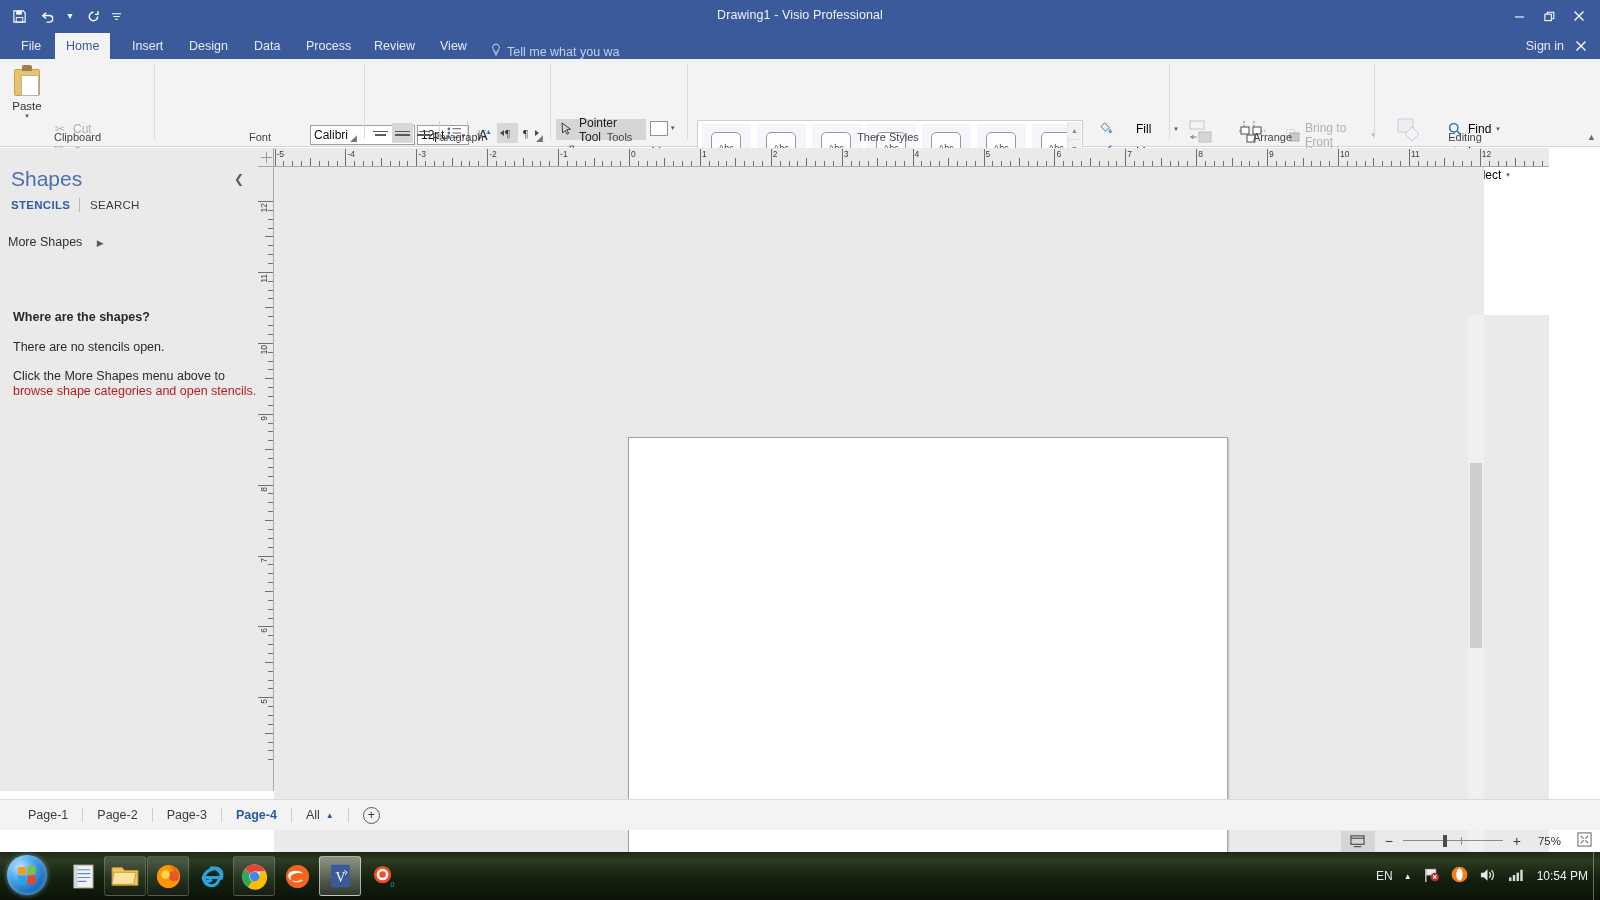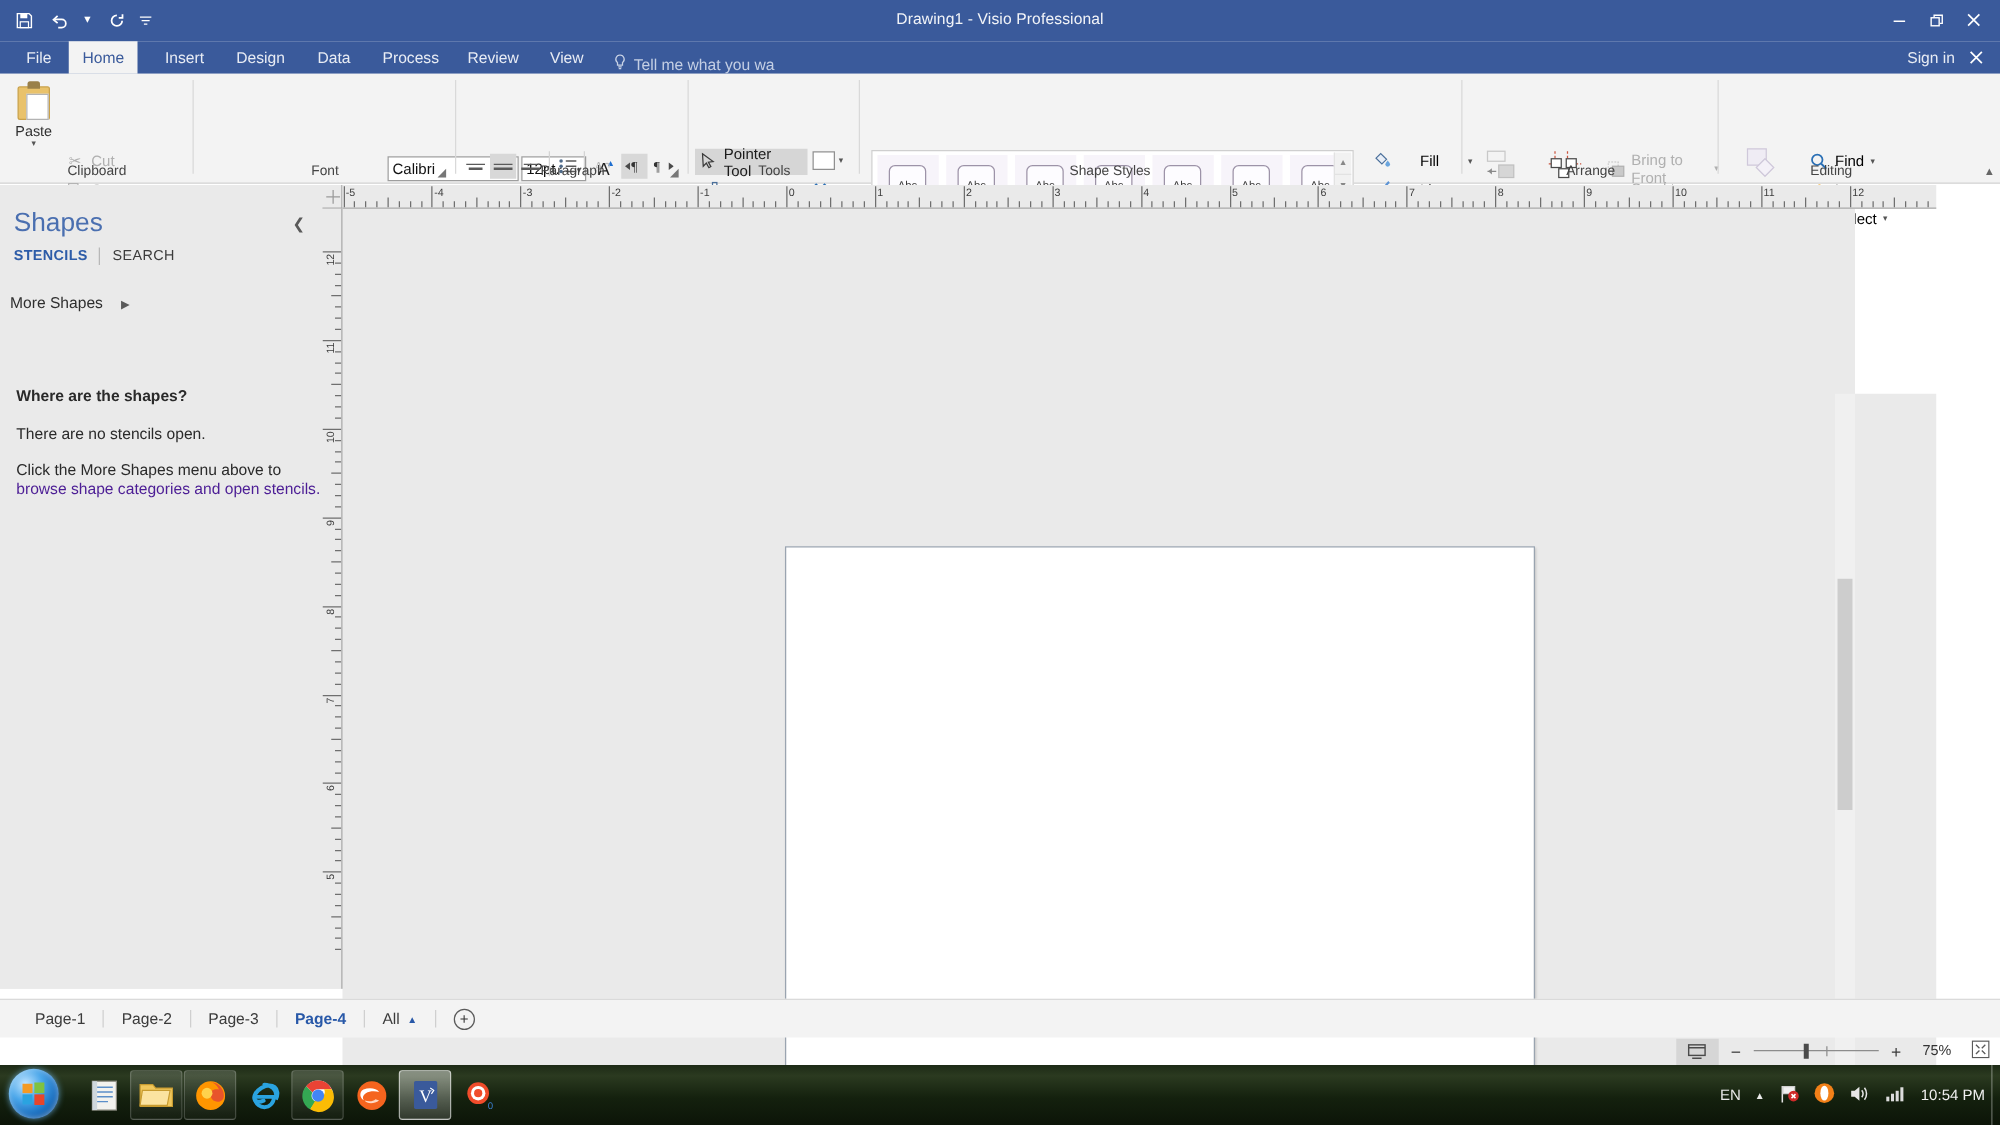--- a/index.html
+++ b/index.html
@@ -555,21 +555,21 @@
       <div class="fle-row" style="left:410px; top:107px; color:#b0b0b0;">
         <span>
           <svg width="15" height="14" viewBox="0 0 16 15">
               <rect x="2" y="4" width="10" height="7" rx="2" fill="#ededed" stroke="#c2c2c2"></rect>
               <path d="M4 11h9l1.5 2H5.5z" fill="#dcdcdc"></path>
             </svg>
         </span>
         <span>Effects</span>
         <span style="font-size:7px; color:#b0b0b0;">▾</span>
       </div>
-      <div class="glabel" style="width:400px; left:0;">Shape Styles</div>
+      <div class="glabel" style="width:400px; left:0;">There Styles</div>
       <div class="gsep" style="right:0;"></div>
     </div>
 
     <div class="rgroup" style="left:1375px; width:200px;">
       <div style="position:absolute; left:8px; top:58px; width:56px; text-align:center; color:#b0b0b0;">
         <span>
           <svg width="34" height="28" viewBox="0 0 34 28">
               <path d="M4 2h15v13H4z" fill="#efecf4" stroke="#cfc8da"></path>
               <path d="M18 10l7 7-7 7-7-7z" fill="#f4f1f8" stroke="#cfc8da"></path>
             </svg>
@@ -685,21 +685,21 @@
       <div style="position:absolute; left:11px; top:51px; font-size:11.5px; font-weight:bold; color:#2d5ca8; letter-spacing:.3px;">STENCILS</div>
       <div style="position:absolute; left:79px; top:50px; width:1px; height:14px; background:#b8b8b8;"></div>
       <div style="position:absolute; left:90px; top:51px; font-size:11.5px; color:#3c3c3c; letter-spacing:.3px;">SEARCH</div>
       <div style="position:absolute; left:8px; top:87px; font-size:12.5px; color:#2f2f2f;">
         <span>More Shapes</span>
         <span style="margin-left:11px; font-size:9px; color:#5a5a5a;">▶</span>
       </div>
       <div style="position:absolute; left:13px; top:162px; font-size:12.5px; font-weight:bold; color:#2a2a2a;">Where are the shapes?</div>
       <div style="position:absolute; left:13px; top:192px; font-size:12.5px; color:#2a2a2a;">There are no stencils open.</div>
       <div style="position:absolute; left:13px; top:221px; font-size:12.5px; color:#2a2a2a;">Click the More Shapes menu above to</div>
-      <div style="position:absolute; left:13px; top:236px; font-size:12.5px; color:#4c1d95;text-align:center;">browse shape categories and open stencils.</div>
+      <div style="position:absolute; left:13px; top:236px; font-size:12.5px; color:#b91c1c;text-align:center;">browse shape categories and open stencils.</div>
     </div>
 
     <div class="canvas-area">
       <div class="page"></div>
     </div>
 
     <div class="vscroll">
       <div class="vthumb"></div>
     </div>
   </div>

